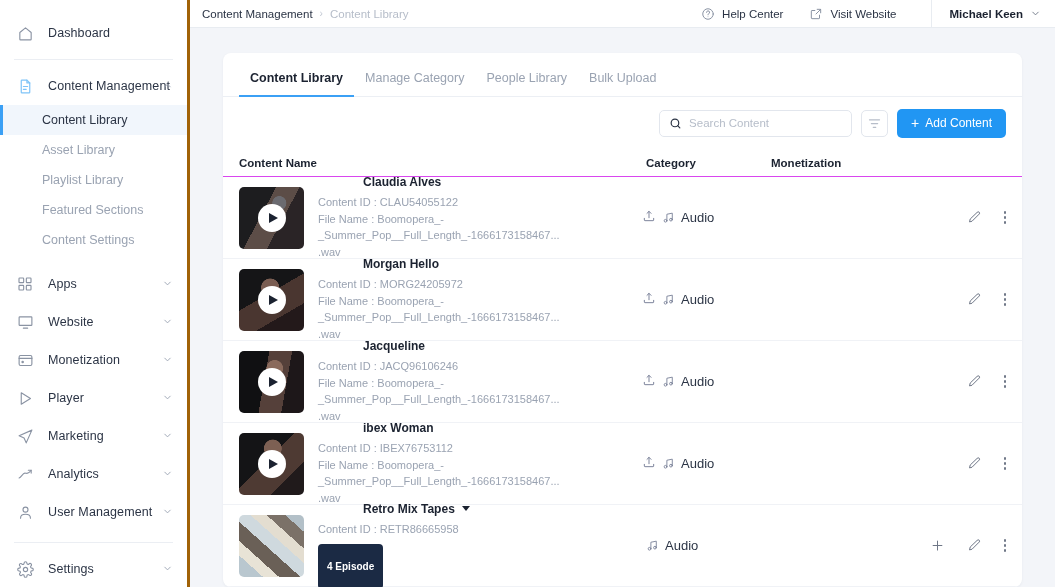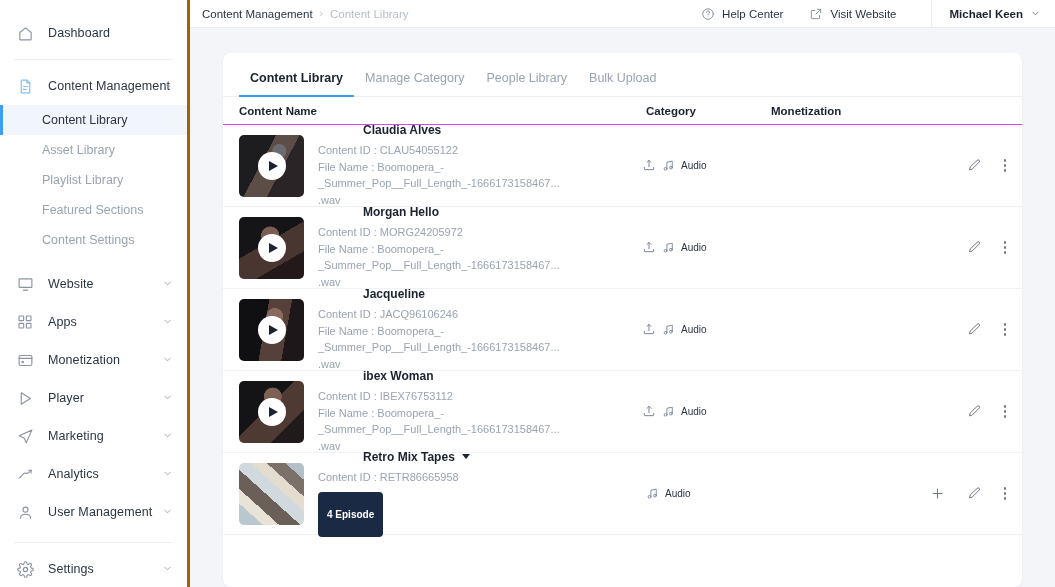--- a/index.html
+++ b/index.html
@@ -229,21 +229,21 @@
   }
   .badge {
     display: inline-block; margin-top: 7px;
     background: #1b2a44; color: #fff;
     font-size: 10px; font-weight: bold;
     padding: 17px 9px; border-radius: 4px;
   }
   .cell-cat {
     flex: 0 0 125px;
     display: flex; align-items: center; gap: 6px;
-    font-size: 10px; color: #2b3445;
+    font-size: 13px; color: #2b3445;
   }
   .cell-cat svg { color: #7b839a; }
   .cell-mon { flex: 0 0 125px; }
   .cell-act {
     flex: 0 0 110px;
     display: flex; align-items: center; justify-content: flex-end; gap: 22px;
   }
   .act-ic { color: #6f7787; cursor: pointer; display: flex; }
   .upload-ic { color: #6f7787; margin-left: -4px; }
   .dots { display: flex; flex-direction: column; gap: 2.5px; cursor: pointer; }
@@ -296,43 +296,43 @@
       <span class="sub-label">Featured Sections</span>
     </div>
     <div class="sub-row">
       <span class="sub-label">Content Settings</span>
     </div>
 
     <div style="height:10px;"></div>
 
     <div class="nav-row">
       <span class="nav-icon">
-        <svg width="17" height="17" viewBox="0 0 24 24" fill="none" stroke="currentColor" stroke-width="1.6" stroke-linecap="round" stroke-linejoin="round">
-            <rect x="3" y="4" width="18" height="12" rx="1"></rect>
-            <path d="M9 20h6"></path>
-          </svg>
-      </span>
-      <span class="nav-label">Website</span>
-      <span class="nav-chev">
-        <svg width="11" height="11" viewBox="0 0 24 24" fill="none" stroke="currentColor" stroke-width="2" stroke-linecap="round" stroke-linejoin="round">
-            <path d="M6 9l6 6 6-6"></path>
-          </svg>
-      </span>
-    </div>
-
-    <div class="nav-row">
-      <span class="nav-icon">
         <svg width="16" height="16" viewBox="0 0 24 24" fill="none" stroke="currentColor" stroke-width="1.7">
             <rect x="3" y="3" width="7" height="7" rx="1"></rect>
             <rect x="14" y="3" width="7" height="7" rx="1"></rect>
             <rect x="3" y="14" width="7" height="7" rx="1"></rect>
             <rect x="14" y="14" width="7" height="7" rx="1"></rect>
           </svg>
       </span>
       <span class="nav-label">Apps</span>
+      <span class="nav-chev">
+        <svg width="11" height="11" viewBox="0 0 24 24" fill="none" stroke="currentColor" stroke-width="2" stroke-linecap="round" stroke-linejoin="round">
+            <path d="M6 9l6 6 6-6"></path>
+          </svg>
+      </span>
+    </div>
+
+    <div class="nav-row">
+      <span class="nav-icon">
+        <svg width="17" height="17" viewBox="0 0 24 24" fill="none" stroke="currentColor" stroke-width="1.6" stroke-linecap="round" stroke-linejoin="round">
+            <rect x="3" y="4" width="18" height="12" rx="1"></rect>
+            <path d="M9 20h6"></path>
+          </svg>
+      </span>
+      <span class="nav-label">Website</span>
       <span class="nav-chev">
         <svg width="11" height="11" viewBox="0 0 24 24" fill="none" stroke="currentColor" stroke-width="2" stroke-linecap="round" stroke-linejoin="round">
             <path d="M6 9l6 6 6-6"></path>
           </svg>
       </span>
     </div>
 
     <div class="nav-row">
       <span class="nav-icon">
         <svg width="17" height="17" viewBox="0 0 24 24" fill="none" stroke="currentColor" stroke-width="1.6" stroke-linecap="round" stroke-linejoin="round">
@@ -463,20 +463,38 @@
     <div class="content-bg">
       <div class="card">
 
         <div class="tabs">
           <div class="tab active"><span>Content Library</span></div>
           <div class="tab"><span>Manage Category</span></div>
           <div class="tab"><span>People Library</span></div>
           <div class="tab"><span>Bulk Upload</span></div>
         </div>
 
+        <div class="toolbar">
+          <div class="search">
+            <svg width="13" height="13" viewBox="0 0 24 24" fill="none" stroke="currentColor" stroke-width="2.2" stroke-linecap="round">
+                <circle cx="11" cy="11" r="7"></circle>
+                <path d="M20 20l-4-4"></path>
+              </svg>
+            <input type="text" placeholder="Search Content" value="" style="">
+          </div>
+          <div class="filter-btn">
+            <svg width="15" height="15" viewBox="0 0 24 24" fill="none" stroke="#b6bdc9" stroke-width="2" stroke-linecap="round">
+                <path d="M4 6h16M7 12h10M10 18h4"></path>
+              </svg>
+          </div>
+          <button class="add-btn">
+            <span class="add-plus">+</span>
+            <span>Add Content</span>
+          </button>
+        </div>
 
         <div class="thead">
           <div class="th col-name">Content Name</div>
           <div class="th col-cat">Category</div>
           <div class="th col-mon">Monetization</div>
           <div class="col-act"></div>
         </div>
 
         <div class="tbody" id="tbody">
             <div class="row">

